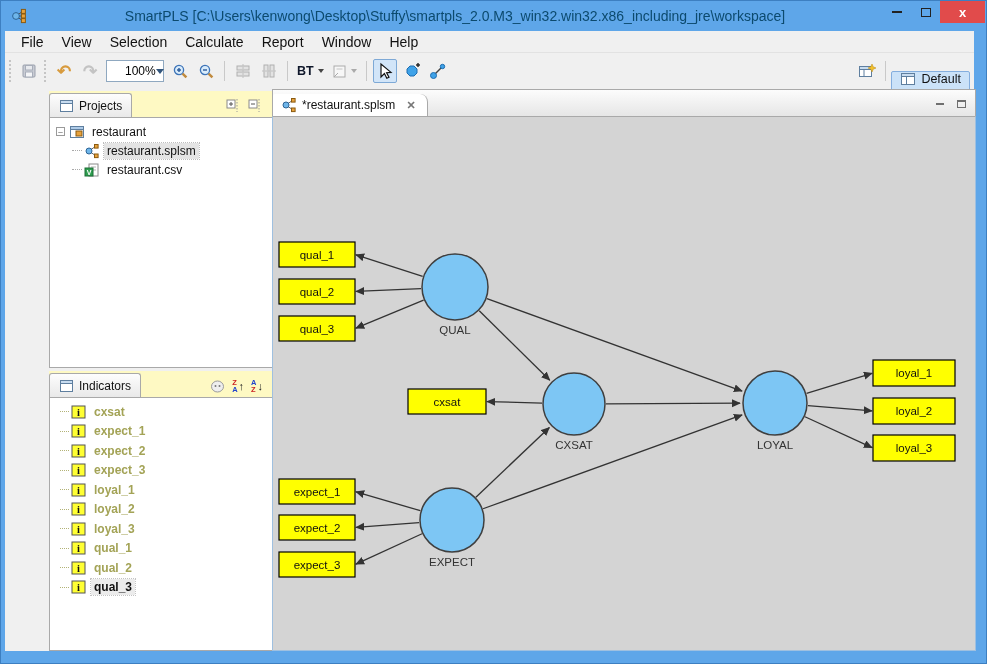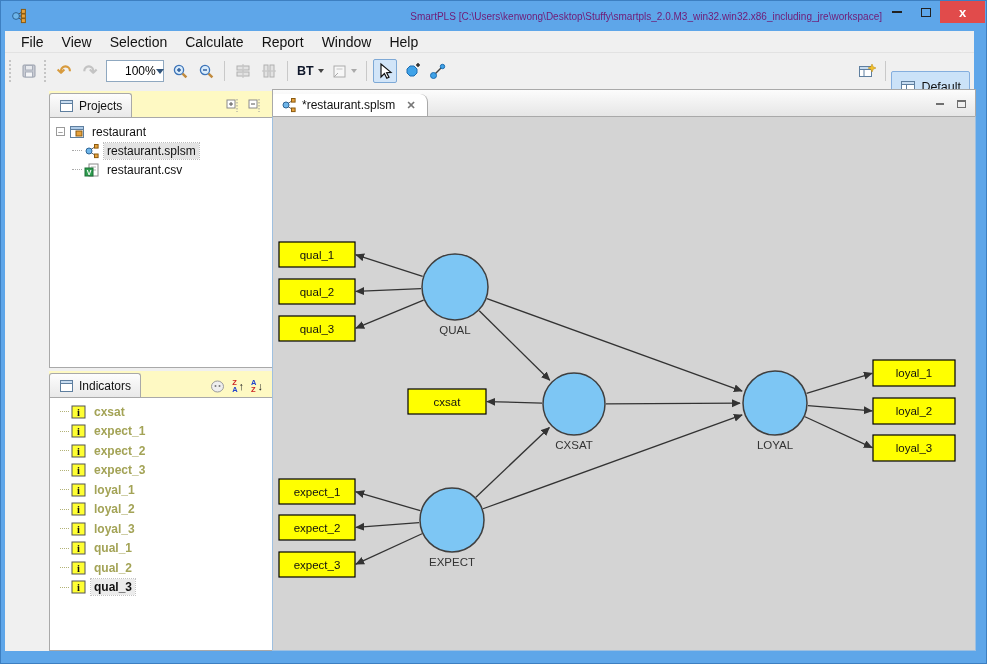--- a/index.html
+++ b/index.html
@@ -3,21 +3,21 @@
 <meta charset="utf-8">
 <style>
   * { margin:0; padding:0; box-sizing:border-box; }
   html,body { width:987px; height:664px; font-family:"Liberation Sans", sans-serif; }
   body { position:relative; background:#4a8ed2; overflow:hidden; }
 
   
   .window { position:absolute; inset:0; background:#5ea6e9; border:1px solid #3d7fc1; }
   .titlebar { position:absolute; top:0; left:0; right:0; height:30px; display:flex; align-items:center; }
   .app-icon { width:18px; height:18px; margin-left:9px; flex:0 0 auto; }
-  .title-text { flex:1; text-align:right; font-size:10px; color:#701a75; white-space:nowrap; overflow:hidden; }
+  .title-text { flex:1; text-align:center; font-size:14px; color:#0c4a6e; white-space:nowrap; overflow:hidden; }
   .win-buttons { display:flex; height:22px; margin-right:1px; align-self:flex-start; }
   .win-btn { width:29px; height:22px; display:flex; align-items:center; justify-content:center; color:#1a1a1a; font-size:11px; }
   .win-btn .bar { width:10px; height:2px; background:#222; }
   .win-btn .box { width:10px; height:9px; border:1.5px solid #222; }
   .win-btn.close { width:45px; background:#e14b4b; color:#fff; font-size:13px; font-weight:bold; }
 
   .client { position:absolute; top:30px; left:4px; right:12px; bottom:12px; background:#f0f0f0; }
 
   
   .menubar { position:absolute; top:0; left:0; right:0; height:22px; display:flex; align-items:center; padding-left:7px; border-bottom:1px solid #e2e2e2; background:#f0f0f0; }
@@ -31,21 +31,21 @@
   .tbtn.active { background:#d2e5f8; border-color:#7ea9d6; border-radius:2px; }
   .tbtn .uni { font-size:17px; line-height:17px; }
   .undo-glyph { color:#d89b3e; font-weight:bold; }
   .redo-glyph { color:#c3c3c3; font-weight:bold; }
   .zoom-combo { display:flex; align-items:center; width:58px; height:22px; background:#fff; border:1px solid #8fa8c0; margin:0 3px; font-size:12px; padding-left:18px; }
   .zoom-combo .chev { margin-left:auto; margin-right:4px; width:0; height:0; border-left:4px solid transparent; border-right:4px solid transparent; border-top:5px solid #33567d; }
   .bt-label { color:#0f172a; font-weight:bold; font-size:12.5px; }
   .dd-arrow { width:0; height:0; border-left:3.5px solid transparent; border-right:3.5px solid transparent; border-top:4px solid #444; margin-left:4px; }
   .dd-arrow.dim { border-top-color:#aaa; }
   .toolbar-right { margin-left:auto; display:flex; align-items:center; padding-right:4px; }
-  .persp-btn { display:flex; align-items:flex-end; gap:5px; height:24px; padding:0 8px; background:#cbe2f8; border:1px solid #84aede; border-radius:2px; font-size:12.5px; color:#111;margin-top:23px; }
+  .persp-btn { display:flex; align-items:flex-start; gap:5px; height:24px; padding:0 8px; background:#cbe2f8; border:1px solid #84aede; border-radius:2px; font-size:12.5px; color:#111;margin-top:23px; }
 
   
   .main { position:absolute; top:58px; left:0; right:0; bottom:0; background:#f0f0f0; }
 
   .panel { position:absolute; background:#fef9c3;margin-left:43px; }
   .panel-header { position:relative; height:26px; display:flex; align-items:flex-end; }
   .panel-tab { display:flex; align-items:center; gap:5px; height:24px; padding:0 9px; background:linear-gradient(#fdfdfd,#e9e9e9); border:1px solid #a9a9a9; border-bottom:none; border-radius:3px 3px 0 0; font-size:12px; color:#111; }
   .panel-tools { margin-left:auto; display:flex; align-items:center; gap:7px; padding:0 6px 4px 0; }
   .mini-btn { display:flex; align-items:center; justify-content:center; width:14px; height:12px; }
   .mini-btn .bar { width:8px; height:2px; background:#6f6f6f; }

